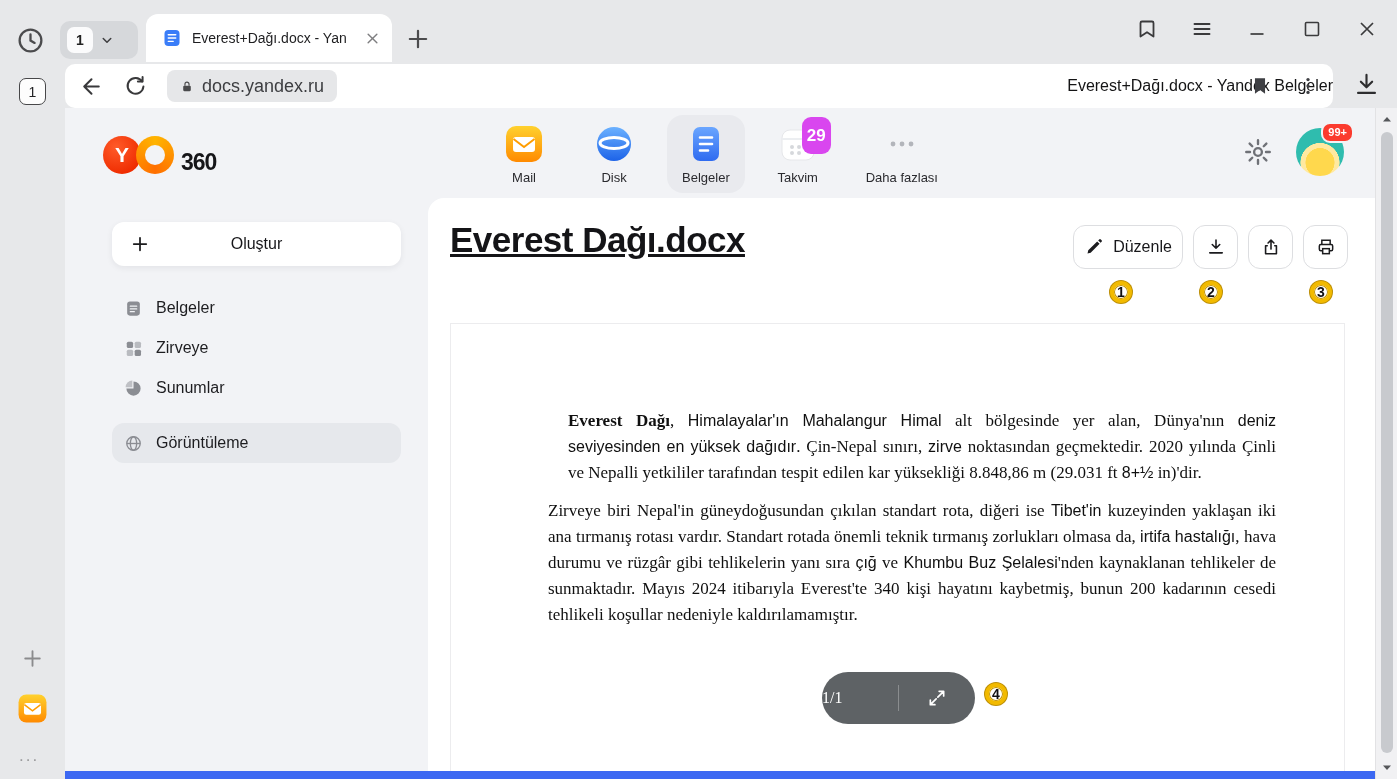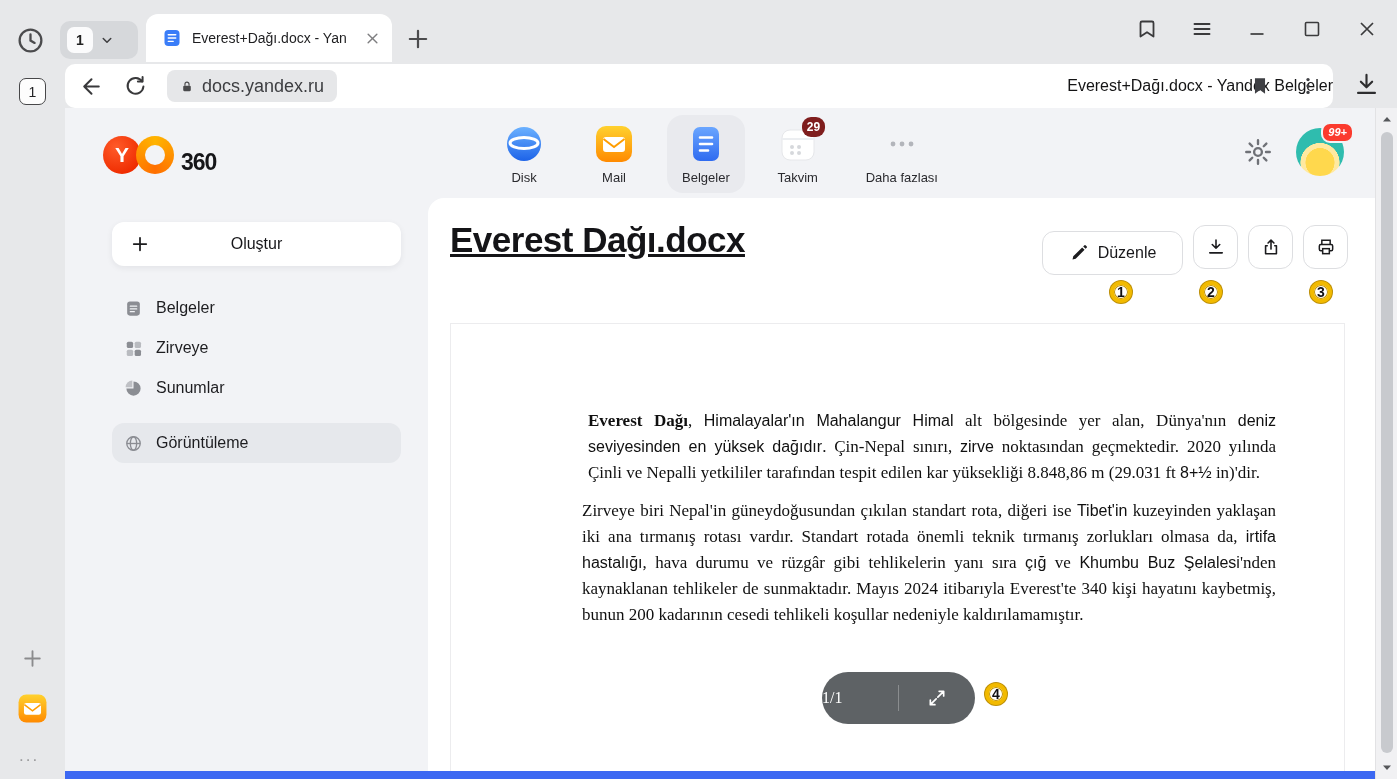--- a/index.html
+++ b/index.html
@@ -47,55 +47,55 @@
   .logo-y { width:38px; height:38px; border-radius:50%; background:radial-gradient(circle at 35% 30%, #ff5b29, #ef2c00 75%); color:#fff; font-weight:800; font-size:21px; display:flex; align-items:center; justify-content:center; }
   .logo-o { width:38px; height:38px; border-radius:50%; background:conic-gradient(#ffb400,#ff6f00,#ffb400); position:relative; margin-left:-5px; }
   .logo-o::after { content:""; position:absolute; inset:9px; background:#f2f3f6; border-radius:50%; }
   .logo-text { font-size:23px; font-weight:700; letter-spacing:-1px; color:#161619; margin-left:7px;margin-top:16px; }
 
   .topnav { position:absolute; left:50%; top:7px; transform:translateX(-50%); display:flex; gap:16px; align-items:flex-start; }
   .nav-item { display:flex; flex-direction:column; align-items:center; gap:6px; padding:9px 15px 8px; border-radius:16px; cursor:pointer; min-width:74px; }
   .nav-item.selected { background:#e9eaee; }
   .nav-ic { width:40px; height:40px; position:relative; }
   .nav-label { font-size:13px; color:#2a2a2e; white-space:nowrap; }
-  .nav-badge { position:absolute; top:-7px; left:24px; background:#7f1d1d; color:#fff; font-size:12px; font-weight:700; line-height:1; padding:4px 5px; border-radius:9px; }
+  .nav-badge { position:absolute; top:-7px; left:24px; background:#d946ef; color:#fff; font-size:17px; font-weight:700; line-height:1; padding:10px 5px; border-radius:9px; }
 
   .gear { position:absolute; right:102px; top:29px; width:30px; height:30px; color:#6f7177; cursor:pointer; }
   .avatar { position:absolute; right:31px; top:20px; width:48px; height:48px; border-radius:50%; cursor:pointer;
             background:radial-gradient(circle at 50% 72%, #ffd84d 0 34%, #ffe9a0 35% 46%, #2fbcae 47% 100%); }
-  .avatar-badge { position:absolute; top:-6px; right:-10px; background:#fb3b2e; color:#fff; font-size:11px; font-weight:700; line-height:1; padding:3px 5px; border-radius:9px; border:2px solid #f2f3f6;font-style:italic; }
+  .avatar-badge { position:absolute; top:-6px; right:-10px; background:#fb3b2e; color:#fff; font-size:11px; font-weight:700; line-height:1; padding:3px 5px; border-radius:9px; border:2px solid #f2f3f6; }
 
   .page-body { position:absolute; left:0; top:90px; right:0; bottom:8px; display:flex; }
 
   
   .side { width:363px; position:relative; flex:0 0 auto; }
   .create-btn { position:absolute; left:47px; top:24px; width:289px; height:44px; background:#fff; border-radius:12px; box-shadow:0 2px 6px rgba(25,30,45,.07); display:flex; align-items:center; cursor:pointer; }
   .create-plus { position:absolute; left:18px; width:20px; height:20px; color:#1b1b1d; }
   .create-label { flex:1; text-align:center; font-size:16px; font-weight:500; color:#17171a; }
   .side-list { position:absolute; left:47px; top:90px; width:289px; }
   .side-item { height:40px; display:flex; align-items:center; gap:13px; padding-left:12px; border-radius:12px; font-size:16px; color:#1d1d20; cursor:pointer; }
   .side-item.selected { background:#e6e8ec; margin-top:15px; }
   .sicon { width:19px; height:19px; color:#8b8d93; flex:0 0 auto; }
 
   
   .main { flex:1; background:#fff; border-radius:16px 0 0 0; position:relative; overflow:hidden; }
   .doc-title { position:absolute; left:22px; top:22px; font-size:35px; font-weight:700; letter-spacing:-.5px; color:#141417;text-decoration:underline; }
   .actions { position:absolute; top:27px; right:27px; display:flex; gap:10px; }
   .btn { height:44px; border:1px solid #dddee1; border-radius:12px; background:#fff; display:flex; align-items:center; justify-content:center; cursor:pointer; }
-  .btn-edit { width:141px; gap:9px; font-size:16px; font-weight:500; color:#17171a;margin-top:6px; }
+  .btn-edit { width:110px; gap:9px; font-size:16px; font-weight:500; color:#17171a; }
   .btn-sq { width:45px; }
   .bic { width:20px; height:20px; color:#1c1c1f; }
 
   .ann { position:absolute; width:22px; height:22px; background:#fff; border:4px solid #f2ba00; border-radius:50%;
          box-shadow:0 0 0 1px #bd8f06, inset 0 0 0 1px #bd8f06; display:flex; align-items:center; justify-content:center;
          font-size:14px; font-weight:700; color:#101013; }
 
   .docpage { position:absolute; left:22px; top:125px; width:895px; bottom:0; background:#fff; border:1px solid #ececee; border-bottom:none; padding:84px 68px 0 97px; }
-  .doc-p { font-family:"Liberation Serif","DejaVu Serif",serif; font-size:17px; line-height:26px; text-align:justify; color:#101010;margin-left:34px; }
-  .doc-p1 { margin-left:40px; }
+  .doc-p { font-family:"Liberation Serif","DejaVu Serif",serif; font-size:17px; line-height:26px; text-align:justify; color:#101010; }
+  .doc-p1 { margin-left:20px; }
   .doc-p2 { margin-top:12px; }
   .seg-b { font-weight:700; }
   .seg-s { font-family:"Liberation Sans","DejaVu Sans",sans-serif; font-size:16px; }
 
   .pager { position:absolute; left:394px; top:474px; width:153px; height:52px; border-radius:28px; background:rgba(66,70,74,.85); display:flex; align-items:center; color:#fff; }
   .pager-count { flex:1; text-align:left; font-size:16px;font-family:Liberation Serif, serif; }
   .pager-div { width:1px; height:26px; background:rgba(255,255,255,.28); }
   .pager-expand { flex:1; display:flex; align-items:center; justify-content:center; cursor:pointer; }
   .pager-expand .ex { width:20px; height:20px; color:#fff; }
 
@@ -242,51 +242,51 @@
 <div class="content">
 
   <div class="site-header">
     <div class="logo">
       <div class="logo-y">Y</div>
       <div class="logo-o"></div>
       <div class="logo-text">360</div>
     </div>
 
     <div class="topnav">
-      <div class="nav-item">
-        <span class="nav-ic">
-          <svg class="ic" viewBox="0 0 40 40">
-              <defs>
-                <linearGradient id="gd1" x1="0" y1="0" x2="0" y2="1">
-                  <stop offset="0" stop-color="#6bb1ff"></stop>
-                  <stop offset="1" stop-color="#1d63e8"></stop>
-                </linearGradient>
-              </defs>
-              <circle cx="20" cy="20" r="17" fill="url(#gd1)"></circle>
-              <ellipse cx="20" cy="19" rx="14" ry="5.5" fill="none" stroke="#fff" stroke-width="3"></ellipse>
-            </svg>
-        </span>
-        <span class="nav-label">Disk</span>
-      </div>
       <div class="nav-item">
         <span class="nav-ic">
           <svg class="ic" viewBox="0 0 40 40">
               <defs>
                 <linearGradient id="gm1" x1="0" y1="0" x2="0" y2="1">
                   <stop offset="0" stop-color="#ffd12e"></stop>
                   <stop offset="1" stop-color="#ff8a00"></stop>
                 </linearGradient>
               </defs>
               <rect x="2" y="2" width="36" height="36" rx="10" fill="url(#gm1)"></rect>
               <rect x="9" y="13" width="22" height="15" rx="3" fill="#fff"></rect>
               <path d="M9.5 15l10.5 8 10.5-8" stroke="#ff9d00" stroke-width="2" fill="none"></path>
             </svg>
         </span>
         <span class="nav-label">Mail</span>
       </div>
+      <div class="nav-item">
+        <span class="nav-ic">
+          <svg class="ic" viewBox="0 0 40 40">
+              <defs>
+                <linearGradient id="gd1" x1="0" y1="0" x2="0" y2="1">
+                  <stop offset="0" stop-color="#6bb1ff"></stop>
+                  <stop offset="1" stop-color="#1d63e8"></stop>
+                </linearGradient>
+              </defs>
+              <circle cx="20" cy="20" r="17" fill="url(#gd1)"></circle>
+              <ellipse cx="20" cy="19" rx="14" ry="5.5" fill="none" stroke="#fff" stroke-width="3"></ellipse>
+            </svg>
+        </span>
+        <span class="nav-label">Disk</span>
+      </div>
       <div class="nav-item selected">
         <span class="nav-ic">
           <svg class="ic" viewBox="0 0 40 40">
               <defs>
                 <linearGradient id="gb1" x1="0" y1="0" x2="0" y2="1">
                   <stop offset="0" stop-color="#6aa6ff"></stop>
                   <stop offset="1" stop-color="#2f6bf0"></stop>
                 </linearGradient>
               </defs>
               <rect x="7" y="3" width="26" height="34" rx="7" fill="url(#gb1)"></rect>

